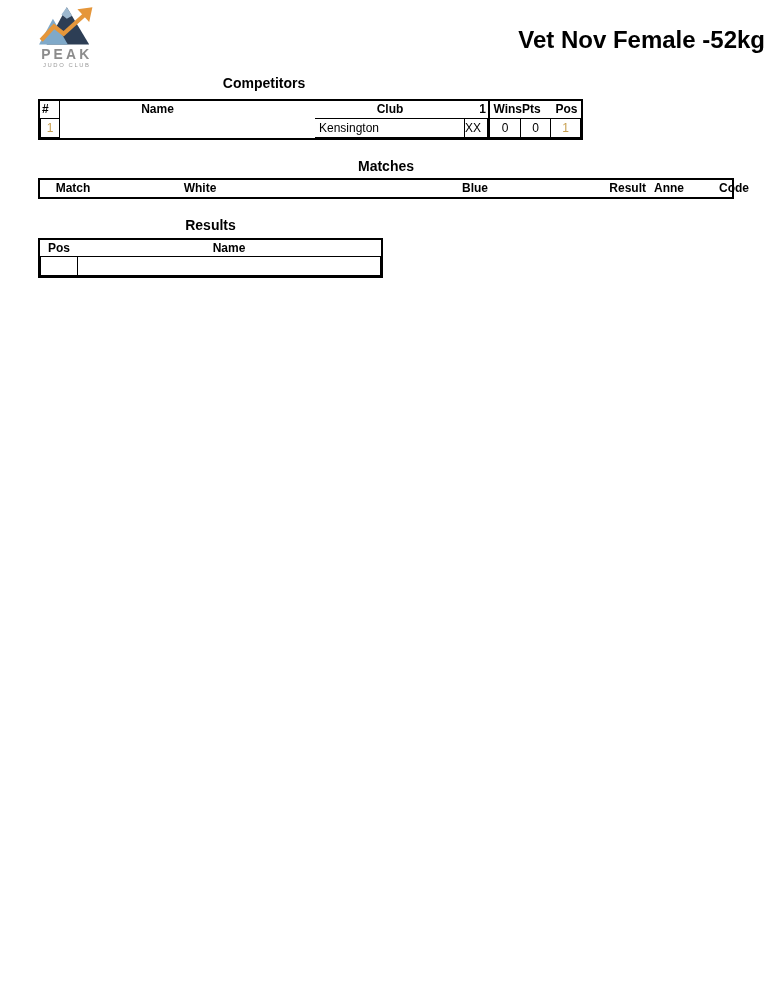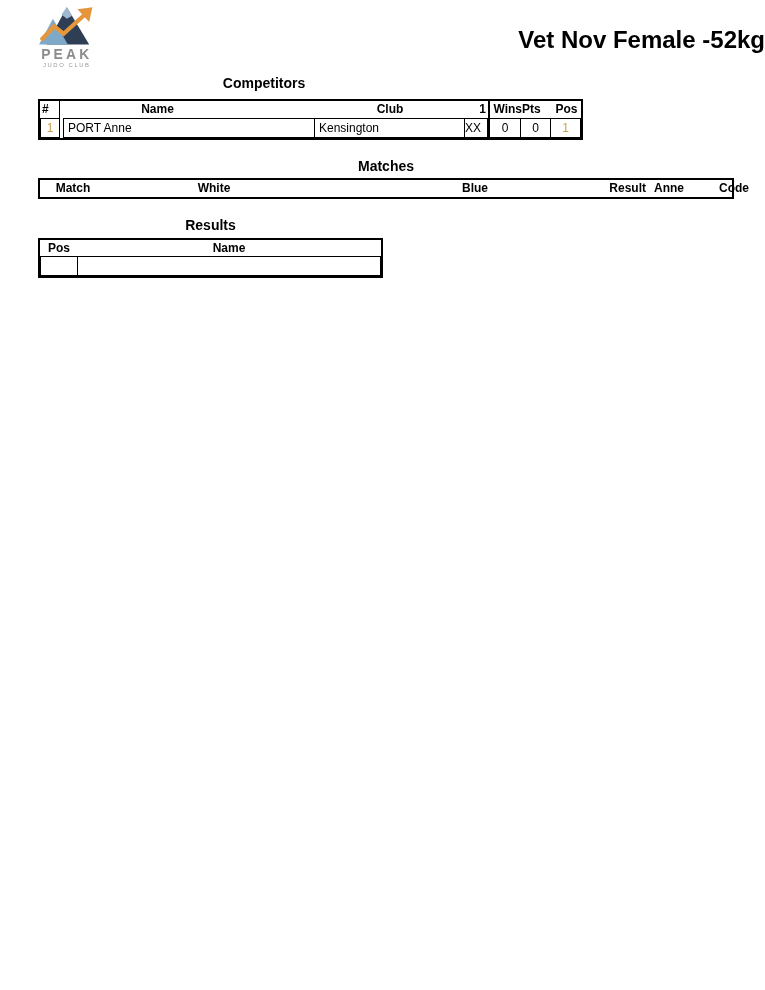--- a/index.html
+++ b/index.html
@@ -62,21 +62,21 @@
   #competitors-table .d-num  { left: 0;     width: 20px;  text-align: center; }
   #competitors-table .d-name { left: 23px;  width: 252px; padding-left: 4px; }
   #competitors-table .d-club { left: 275px; width: 150px; padding-left: 4px; border-left: none; }
   #competitors-table .d-c1   { left: 425px; width: 23px;  text-align: left; padding-right: 1px; border-left: none; }
   #competitors-table .d-wins { left: 450px; width: 31px;  text-align: center; border-left: none; }
   #competitors-table .d-pts  { left: 481px; width: 30px;  text-align: center; border-left: none; }
   #competitors-table .d-pos  { left: 511px; width: 30px;  text-align: center; border-left: none; }
 
   
   #matches-table .h-match  { left: 3px;   width: 60px; text-align: center; }
-  #matches-table .h-white  { left: 144px; width: 60px; text-align: center; }
+  #matches-table .h-white  { left: 130px; width: 60px; text-align: center; }
   #matches-table .h-blue   { left: 405px; width: 60px; text-align: center; }
   #matches-table .h-result { left: 546px; width: 60px; text-align: right; }
   #matches-table .h-time   { left: 599px; width: 60px; text-align: center; }
   #matches-table .h-code   { left: 620px; width: 89px; text-align: right; }
 
   
   #results-table .h-pos  { left: 8px;   width: 40px;  text-align: left; }
   #results-table .h-name { left: 129px; width: 120px; text-align: center; }
   #results-table .dbox { top: 16px; height: 20px; }
   #results-table .d-pos  { left: 0;    width: 38px;  text-align: center; }
@@ -104,21 +104,20 @@
   <div class="vline hdr-div"></div>
   <div class="hcell h-name">Name</div>
   <div class="hcell h-club">Club</div>
   <div class="hcell h-c1">1</div>
   <div class="vline thick-div"></div>
   <div class="hcell h-wins">Wins</div>
   <div class="hcell h-pts">Pts</div>
   <div class="hcell h-pos">Pos</div>
 
   <div class="dbox d-num gold">1</div>
-  <div class="dbox d-name">PORT Anne</div>
   <div class="dbox d-club">Kensington</div>
   <div class="dbox d-c1">XX</div>
   <div class="dbox d-wins">0</div>
   <div class="dbox d-pts">0</div>
   <div class="dbox d-pos gold">1</div>
 </div>
 
 <div id="matches-heading" class="abs section-heading">Matches</div>
 
 <div id="matches-table" class="tbl">

